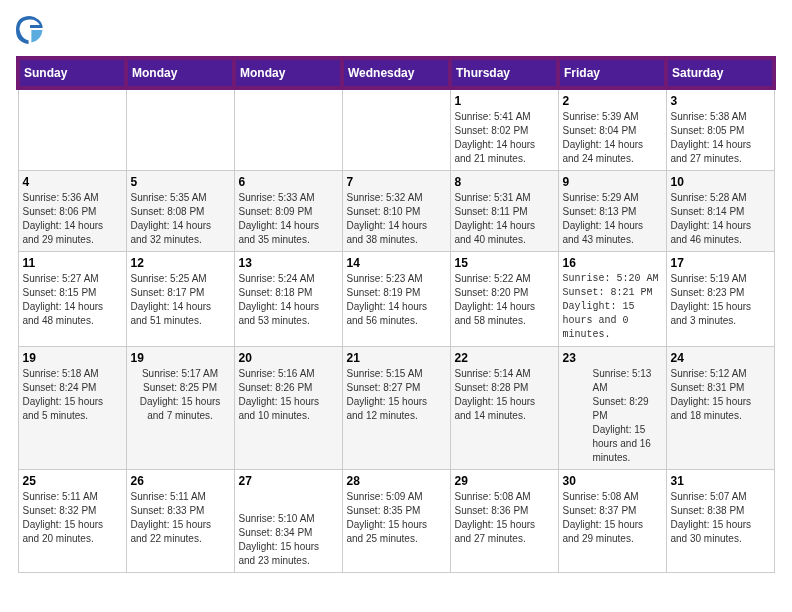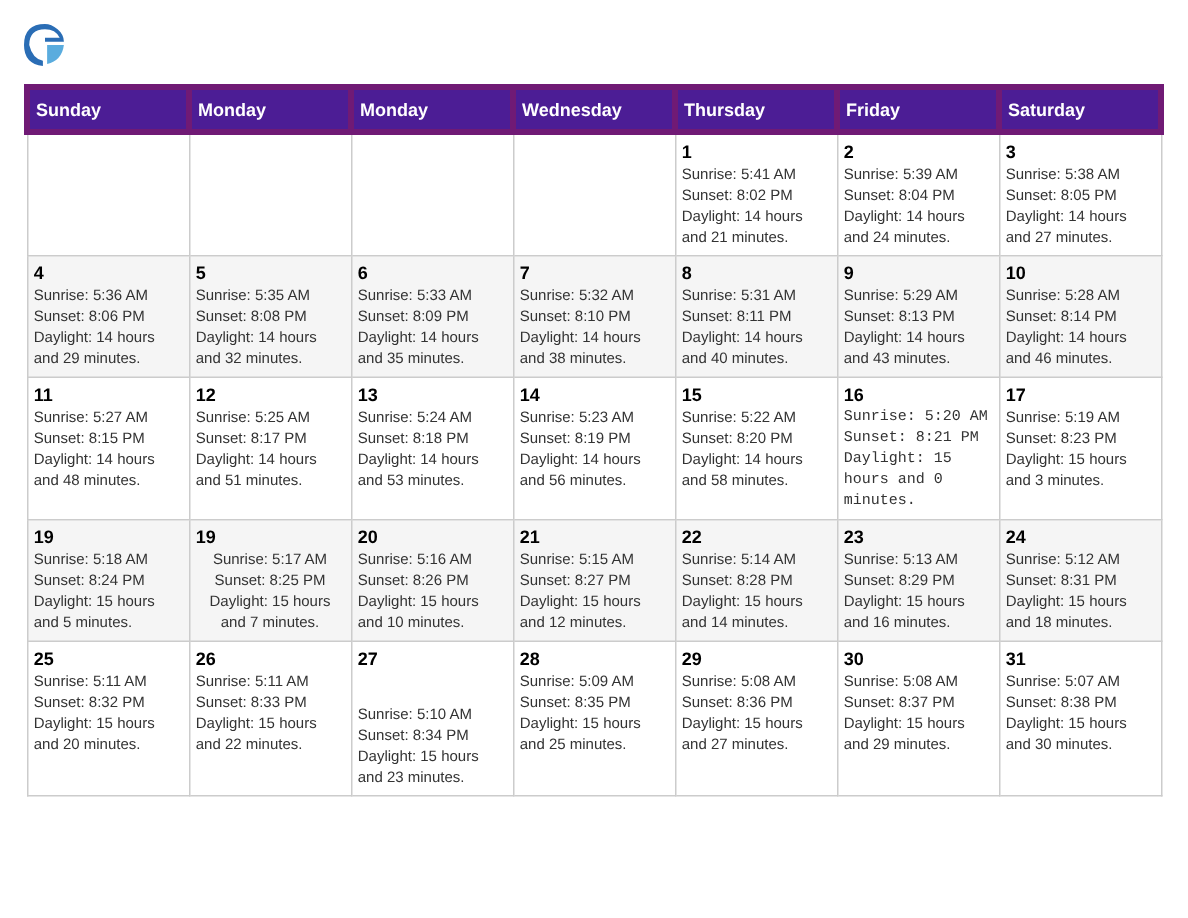--- a/index.html
+++ b/index.html
@@ -265,21 +265,21 @@
 Daylight: 15 hours and 12 minutes.</div>
         </td>
         <td>
           <span class="day-num">22</span>
           <div class="day-info" style="white-space: pre-line;">Sunrise: 5:14 AM
 Sunset: 8:28 PM
 Daylight: 15 hours and 14 minutes.</div>
         </td>
         <td>
           <span class="day-num">23</span>
-          <div class="day-info" style="white-space: pre-line;">Sunrise: 5:13 AM
+          <div class="day-info" style="white-space: pre-line; margin-left: 30px;">Sunrise: 5:13 AM
 Sunset: 8:29 PM
 Daylight: 15 hours and 16 minutes.</div>
         </td>
         <td>
           <span class="day-num">24</span>
           <div class="day-info" style="white-space: pre-line;">Sunrise: 5:12 AM
 Sunset: 8:31 PM
 Daylight: 15 hours and 18 minutes.</div>
         </td>
       </tr>

